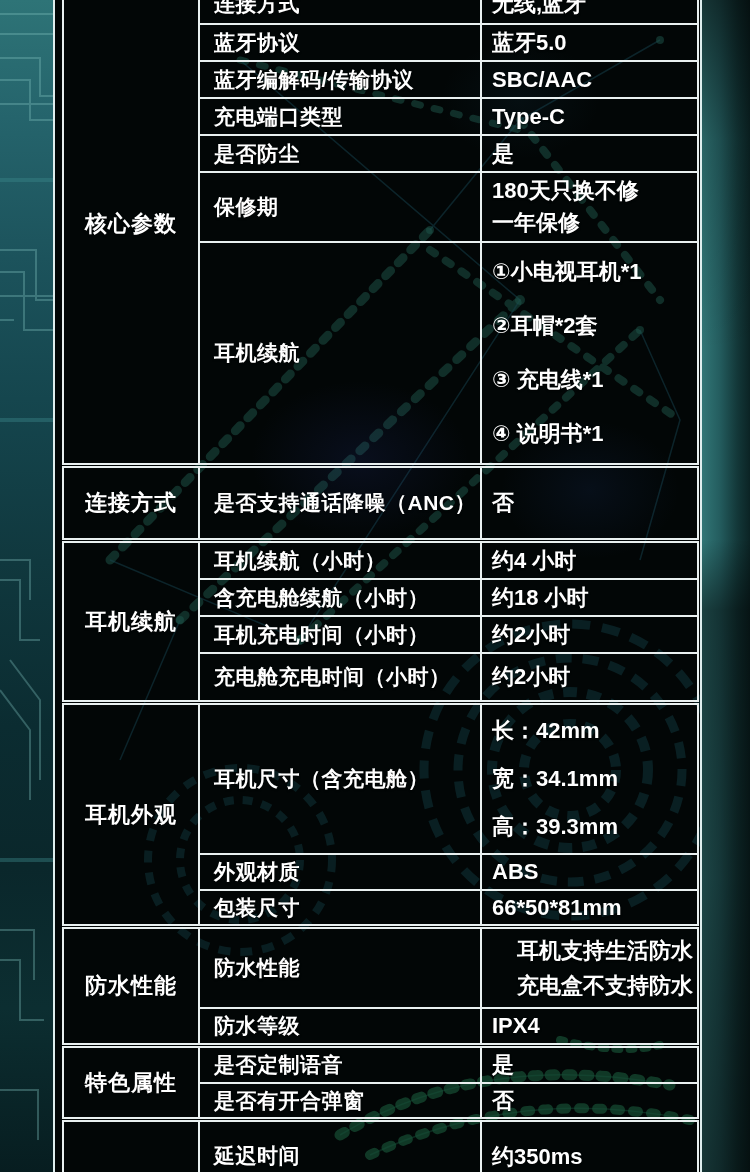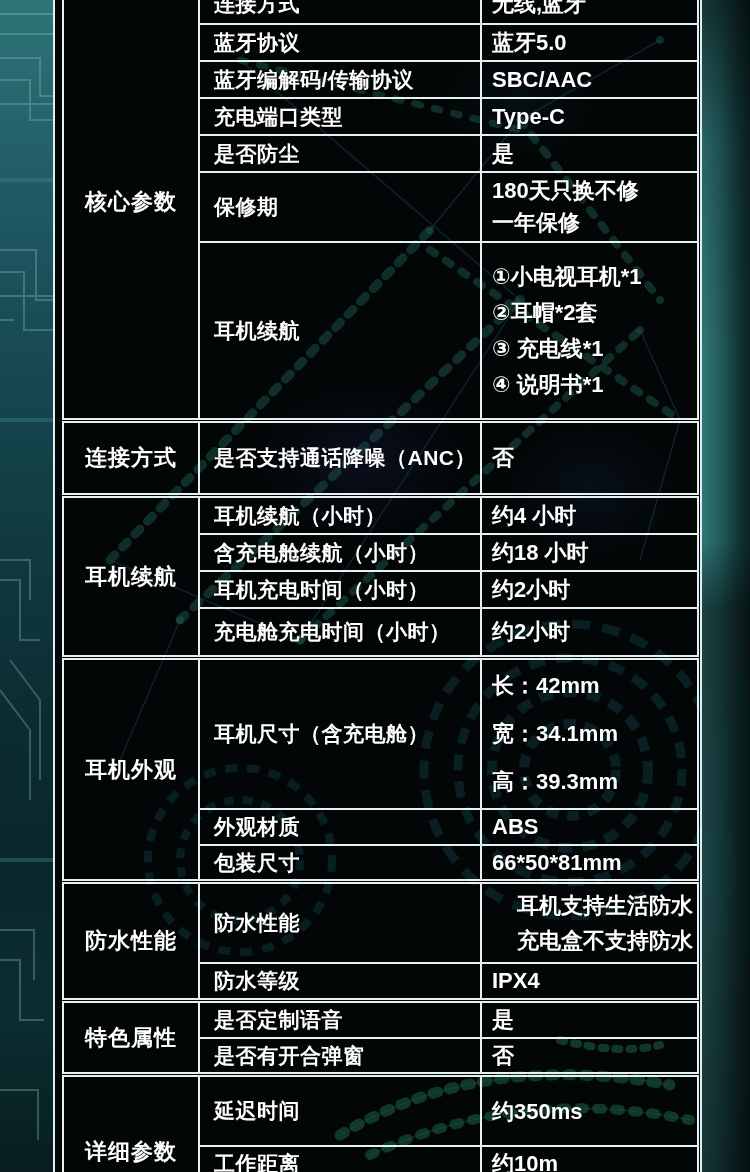--- a/index.html
+++ b/index.html
@@ -49,21 +49,21 @@
     border:2px solid #e9f0f0;
     color:#ffffff;font-weight:700;
     vertical-align:middle;
     text-shadow:0 1px 2px rgba(0,0,0,.65);
   }
   td.cat{text-align:center;font-size:22px;letter-spacing:1px;}
   td.param{font-size:21px;padding:2px 4px 2px 14px;letter-spacing:.5px;white-space:nowrap;overflow:hidden;}
   td.value{font-size:22px;padding:2px 4px 2px 10px;white-space:pre-line;line-height:1.35;}
   td.value.lh32{line-height:32px;border-radius:27px;}
   td.value.lh35{line-height:35px;text-align:right;}
-  td.value.lh43{line-height:36px;}
+  td.value.lh43{line-height:54px;}
   td.value.lh47{line-height:48px;}
   col.c1{width:136px;} col.c2{width:282px;} col.c3{width:217px;}
 </style>
 </head>
 <body>
 
 <div id="stage">
 
   <svg id="bg-decor" width="750" height="1172" viewBox="0 0 750 1172">
     <g stroke="#1c4f44" fill="none" opacity="0.55">

